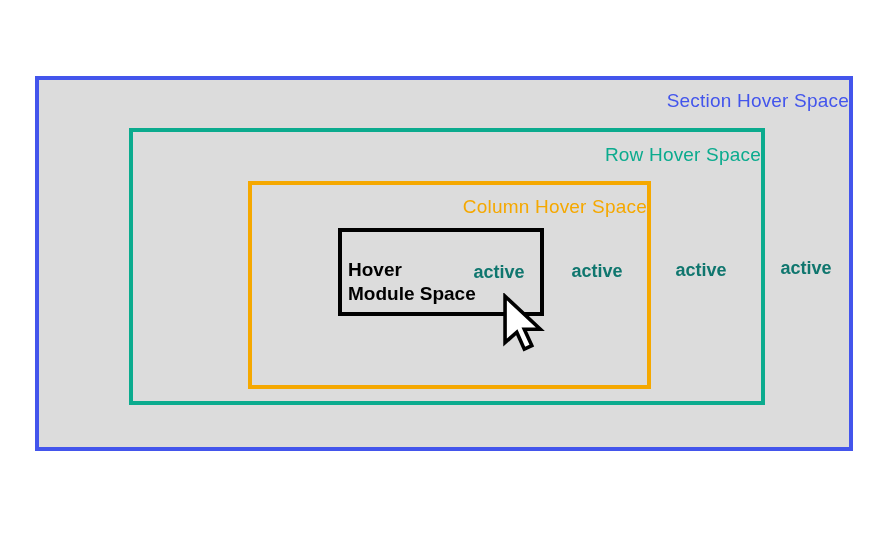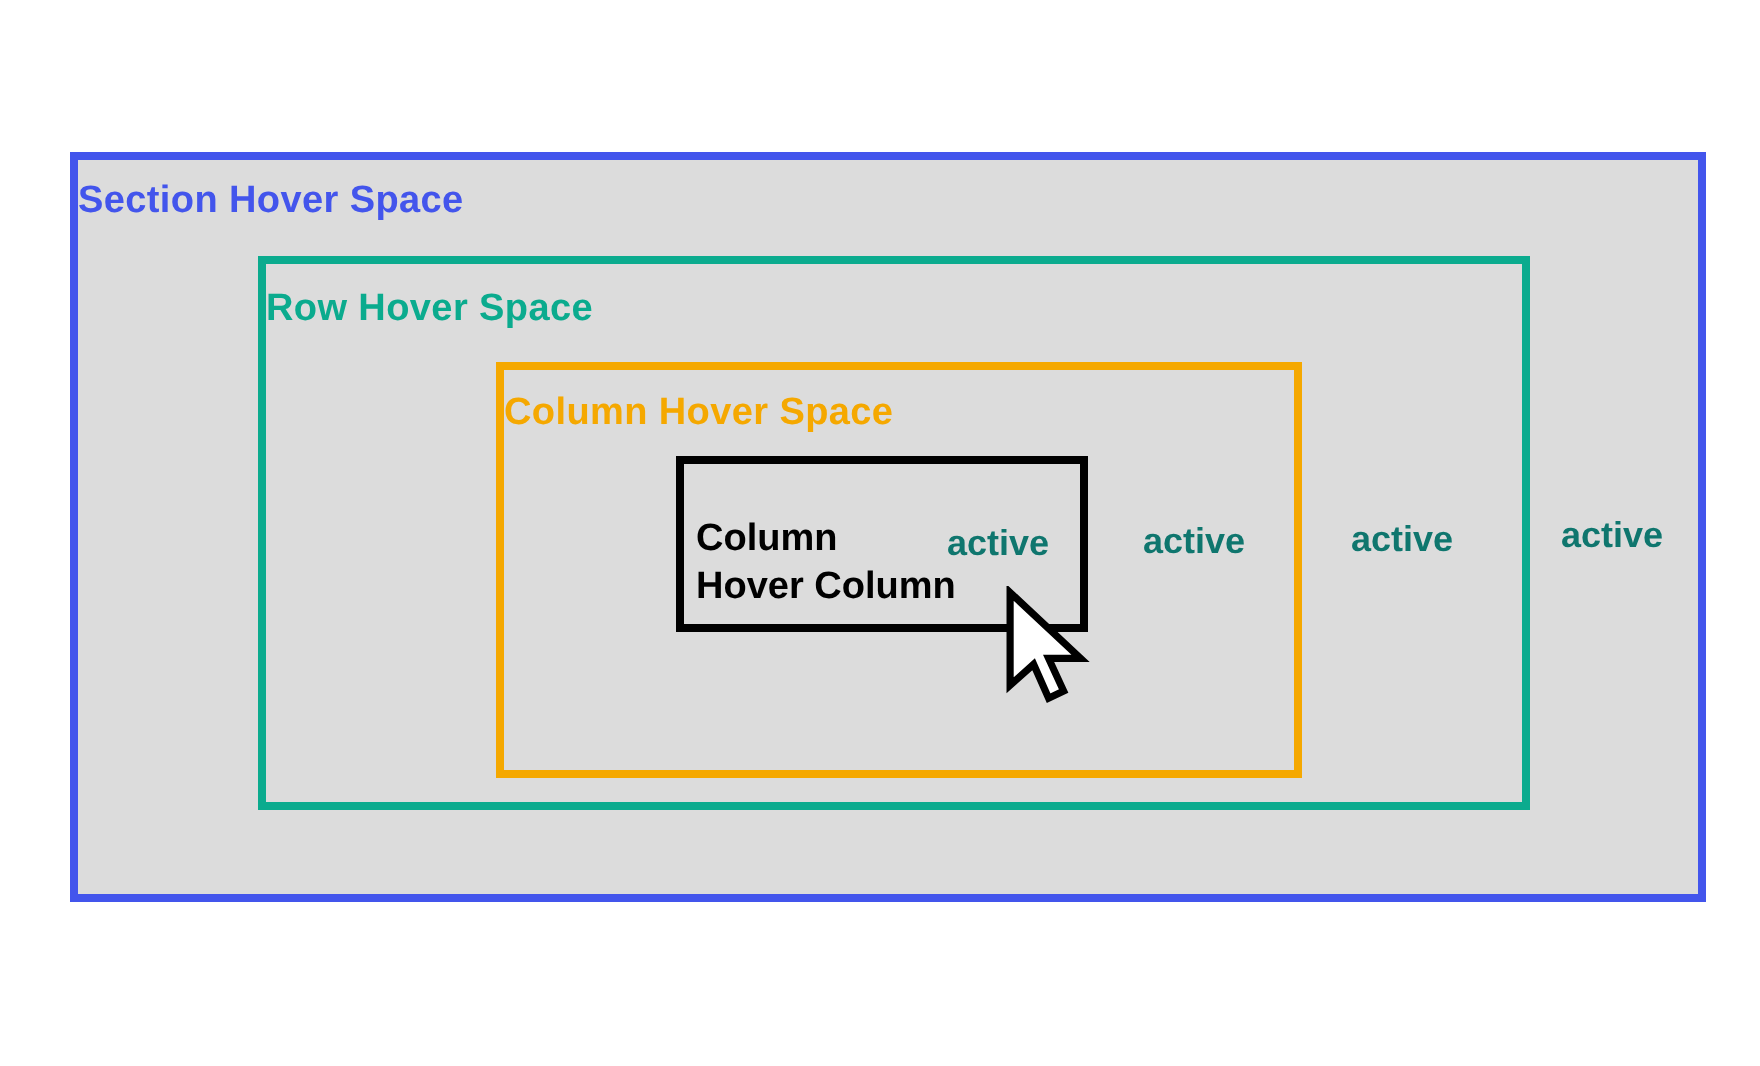--- a/index.html
+++ b/index.html
@@ -37,22 +37,22 @@
     border: 4px solid #F5A800;
   }
   .module-box {
     left: 338px; top: 228px;
     width: 206px; height: 88px;
     border: 4px solid #000000;
   }
   .box-title {
     position: absolute;
     left: 0; right: 0;
-    text-align: left;
-    font-weight: bold;
+    text-align: right;
+    font-weight: normal;
     font-size: 19px;
     letter-spacing: 0.2px;
     white-space: nowrap;
   }
   .section-title { top: 10px; color: #4355EC; }
   .row-title     { top: 12px; color: #0BAB8E; }
   .column-title  { top: 11px; color: #F5A800; }
   .module-title {
     position: absolute;
     left: 6px; top: 26px;
@@ -92,22 +92,22 @@
   <div class="box row-box">
     <div class="box-title row-title">Row Hover Space</div>
   </div>
 
   <div class="box column-box">
     <div class="box-title column-title">Column Hover Space</div>
   </div>
 
   <div class="box module-box">
     <div class="module-title">
-      <div>Column</div>
-      <div>Hover Column</div>
+      <div>Hover</div>
+      <div>Module Space</div>
     </div>
   </div>
 
   <span class="active-label active-module">active</span>
   <span class="active-label active-column">active</span>
   <span class="active-label active-row">active</span>
   <span class="active-label active-section">active</span>
 
   <svg class="cursor" viewBox="0 0 13 19" xmlns="http://www.w3.org/2000/svg">
     <path d="M1 1 L1 15.2 L4.6 12.0 L6.9 17.2 L9.2 16.1 L6.9 11.1 L11.8 11.1 Z" fill="#FFFFFF" stroke="#000000" stroke-width="1.1" stroke-linejoin="miter"></path>

